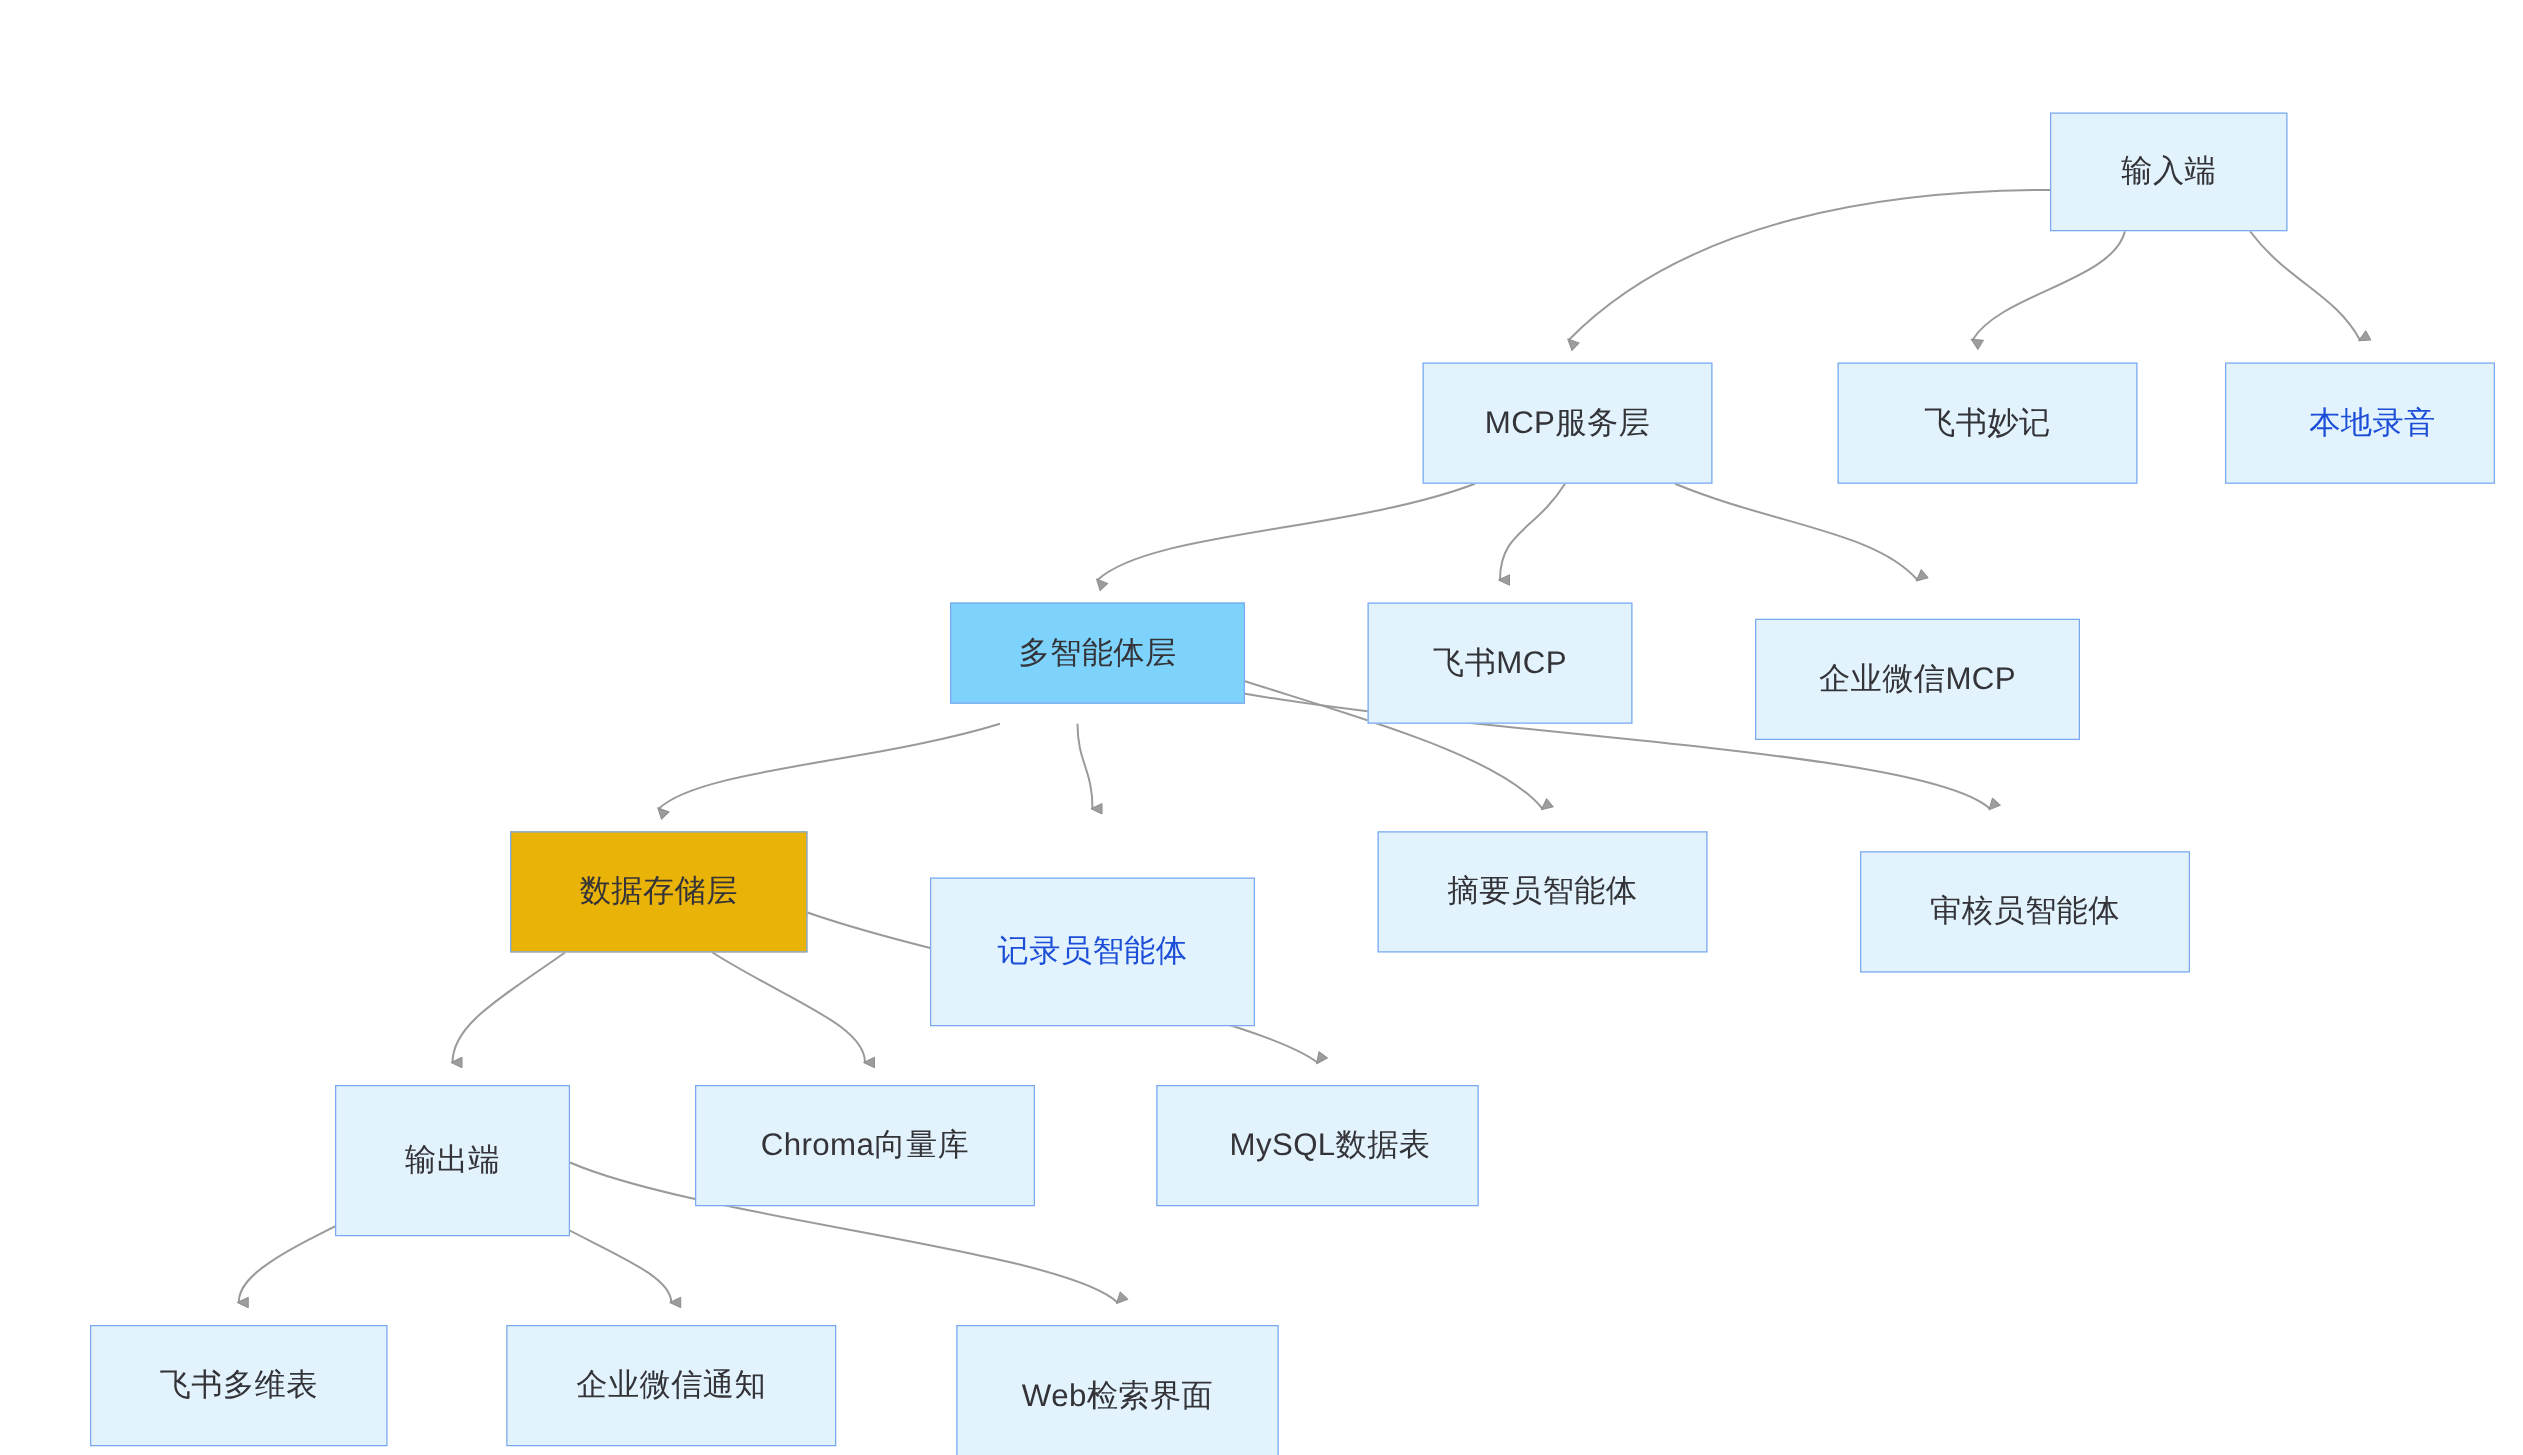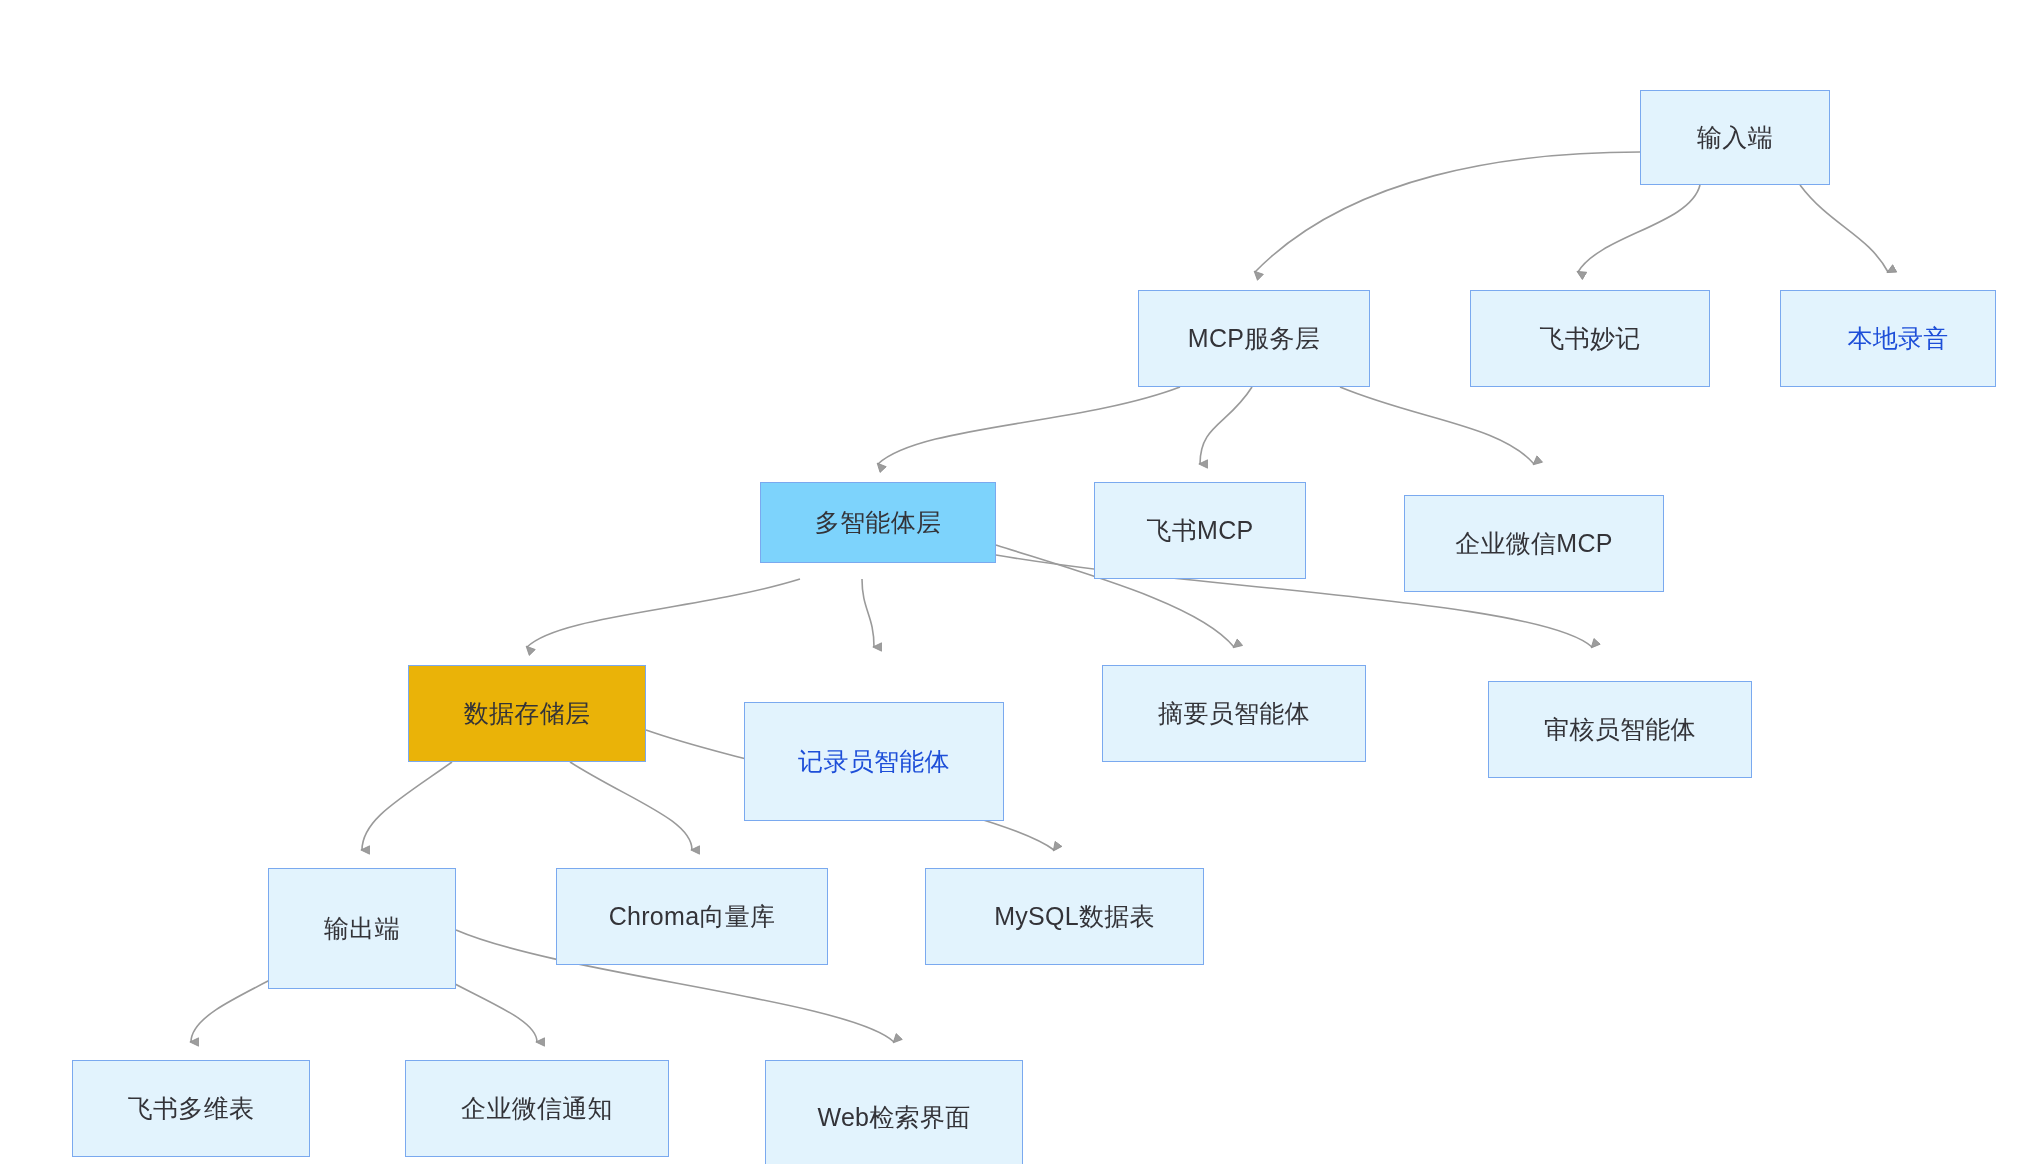--- a/index.html
+++ b/index.html
@@ -111,21 +111,21 @@
       </div>
       <div class="node" style="left: 1460px; top: 681px; width: 264px; height: 97px; background: rgb(226, 243, 253); border-color: rgb(122, 169, 239); color: rgb(51, 51, 56); margin-left: 28px;">
         <span class="node-label">审核员智能体</span>
       </div>
       <div class="node" style="left: 268px; top: 868px; width: 188px; height: 121px; background: rgb(226, 243, 253); border-color: rgb(122, 169, 239); color: rgb(51, 51, 56);">
         <span class="node-label">输出端</span>
       </div>
       <div class="node" style="left: 556px; top: 868px; width: 272px; height: 97px; background: rgb(226, 243, 253); border-color: rgb(122, 169, 239); color: rgb(51, 51, 56);">
         <span class="node-label">Chroma向量库</span>
       </div>
-      <div class="node" style="left: 925px; top: 868px; width: 279px; height: 97px; background: rgb(226, 243, 253); border-color: rgb(122, 169, 239); color: rgb(51, 51, 56); padding-left: 20px;">
+      <div class="node" style="left: 925px; top: 868px; width: 258px; height: 97px; background: rgb(226, 243, 253); border-color: rgb(122, 169, 239); color: rgb(51, 51, 56); padding-left: 20px;">
         <span class="node-label">MySQL数据表</span>
       </div>
       <div class="node" style="left: 72px; top: 1060px; width: 238px; height: 97px; background: rgb(226, 243, 253); border-color: rgb(122, 169, 239); color: rgb(51, 51, 56);">
         <span class="node-label">飞书多维表</span>
       </div>
       <div class="node" style="left: 405px; top: 1060px; width: 264px; height: 97px; background: rgb(226, 243, 253); border-color: rgb(122, 169, 239); color: rgb(51, 51, 56);">
         <span class="node-label">企业微信通知</span>
       </div>
       <div class="node" style="left: 765px; top: 1060px; width: 258px; height: 115px; background: rgb(226, 243, 253); border-color: rgb(122, 169, 239); color: rgb(51, 51, 56);">
         <span class="node-label">Web检索界面</span>

